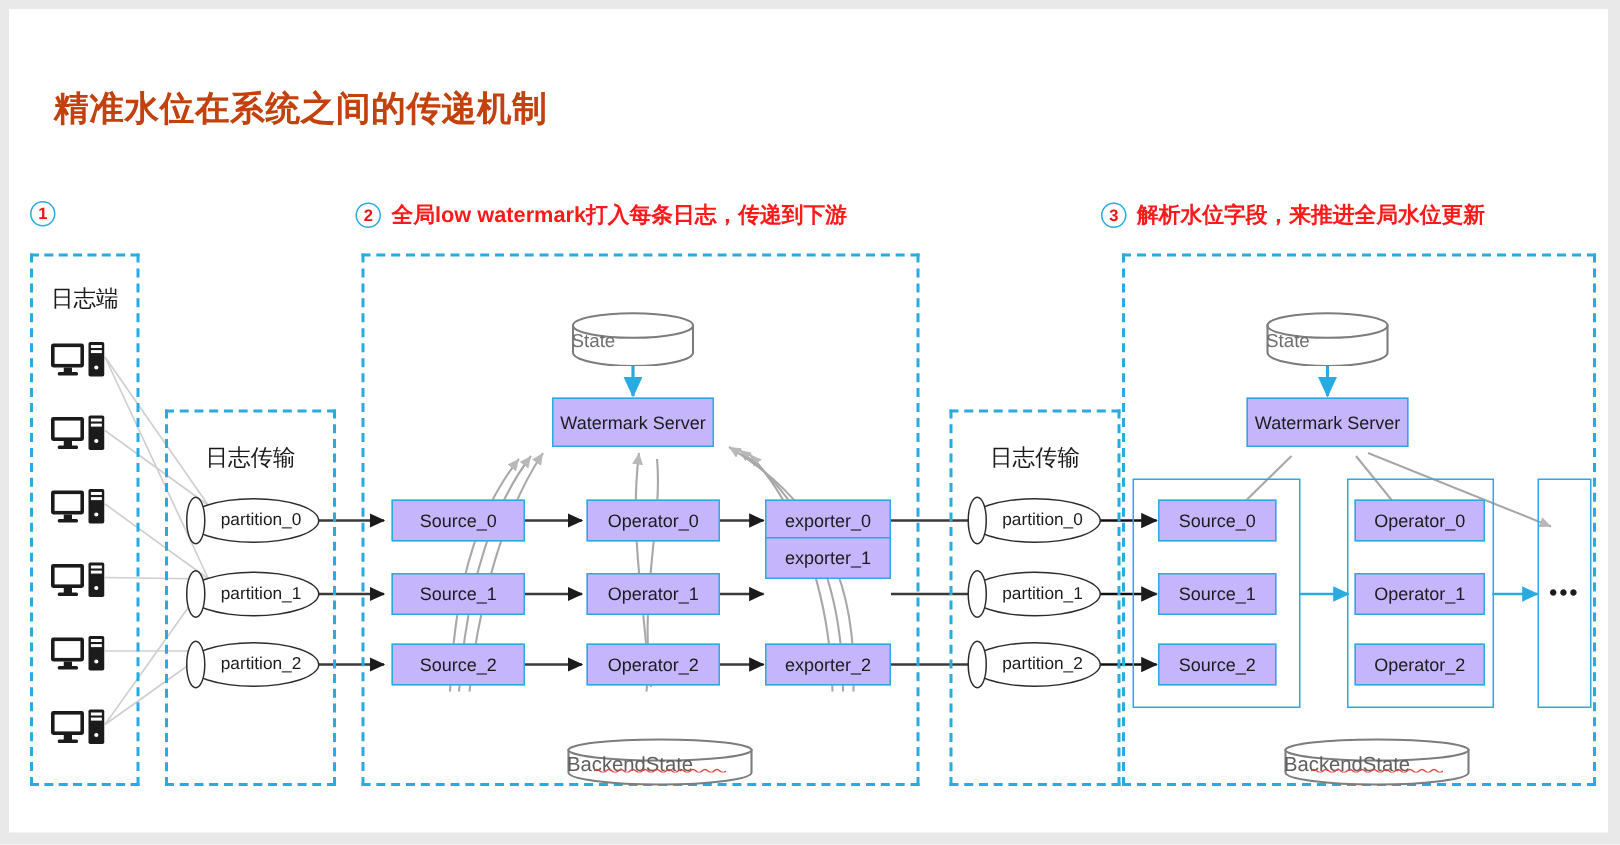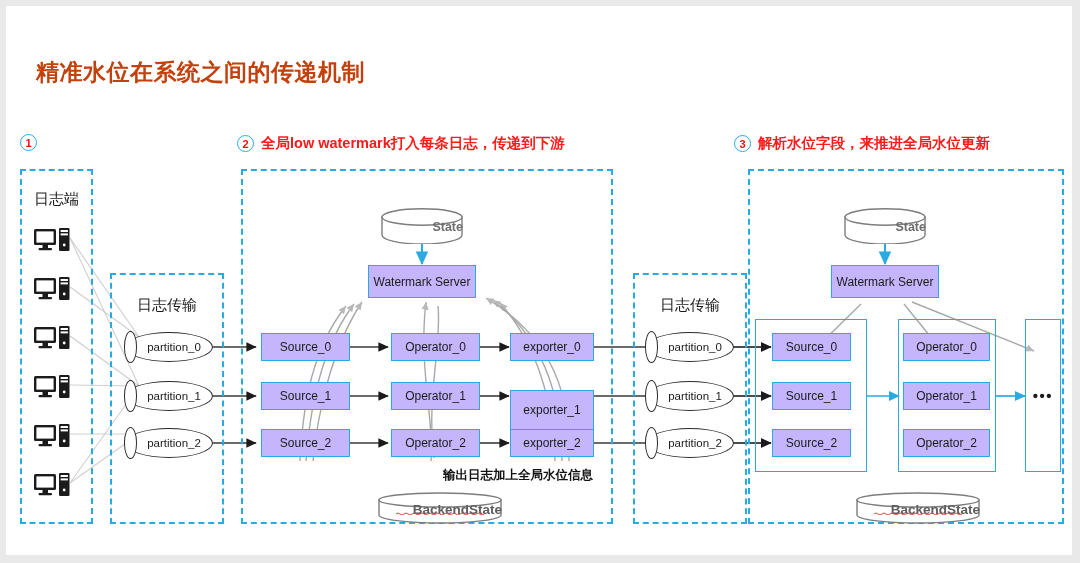--- a/index.html
+++ b/index.html
@@ -59,21 +59,21 @@
     width:13px;height:calc(100% + 3.2px);
     border:1.6px solid #2b2b2b;border-radius:50%;
     box-sizing:border-box;background:#fff;
   }
   .cyl .txt{position:relative;z-index:2;padding-left:10px;}
   
   .db{position:absolute;}
   .db .lbl{
     position:absolute;left:0;right:0;top:50%;
     transform:translateY(-40%);
-    text-align:right;font-size:12.5px;color:#6e6e6e;font-weight:bold;
+    text-align:left;font-size:12.5px;color:#6e6e6e;
   }
   .db.backend .lbl{font-size:13.5px;color:#5e5e5e;}
   .squig{
     position:absolute;left:50%;transform:translateX(-50%);
     bottom:9px;width:88px;height:3px;
   }
   
   .bx{
     position:absolute;box-sizing:border-box;
     border:1.8px solid #29ABE2;background:#c4b5fd;
@@ -325,28 +325,27 @@
   <div class="bx" style="left:385px;top:376px;width:89px;height:28px;">
     <span>Operator_1</span>
     </div>
   <div class="bx" style="left:385px;top:423px;width:89px;height:28px;">
     <span>Operator_2</span>
     </div>
 
   <div class="bx" style="left:504px;top:327px;width:84px;height:28px;">
     <span>exporter_0</span>
     </div>
-  <div class="bx" style="left:504px;top:352px;width:84px;height:40px;margin-top:32px;">
+  <div class="bx" style="left:504px;top:352px;width:84px;height:28px;">
     <span>exporter_1</span>
     </div>
   <div class="bx" style="left:504px;top:423px;width:84px;height:28px;">
     <span>exporter_2</span>
     </div>
 
-  <div class="note" style="left:437px;top:461px;">输出日志加上全局水位信息</div>
 
   <div class="db backend" style="left:372px;top:486px;width:124px;height:32px;">
     <svg width="124" height="32" viewBox="0 0 124 32">
       <path d="M1,8 L1,23 A61,8 0 0 0 123,23 L123,8 Z" fill="#ffffff" stroke="#7d7d7d" stroke-width="1.4"></path>
       <ellipse cx="62" cy="8" rx="61" ry="7" fill="#ffffff" stroke="#7d7d7d" stroke-width="1.4"></ellipse>
     </svg>
     <div class="lbl">BackendState</div>
     <svg class="squig" viewBox="0 0 88 3" preserveAspectRatio="none">
       <path d="M0,2 q2,-2 4,0 t4,0 t4,0 t4,0 t4,0 t4,0 t4,0 t4,0 t4,0 t4,0 t4,0 t4,0 t4,0 t4,0 t4,0 t4,0 t4,0 t4,0 t4,0 t4,0 t4,0 t4,0" fill="none" stroke="#e8433f" stroke-width="1"></path>
     </svg>

